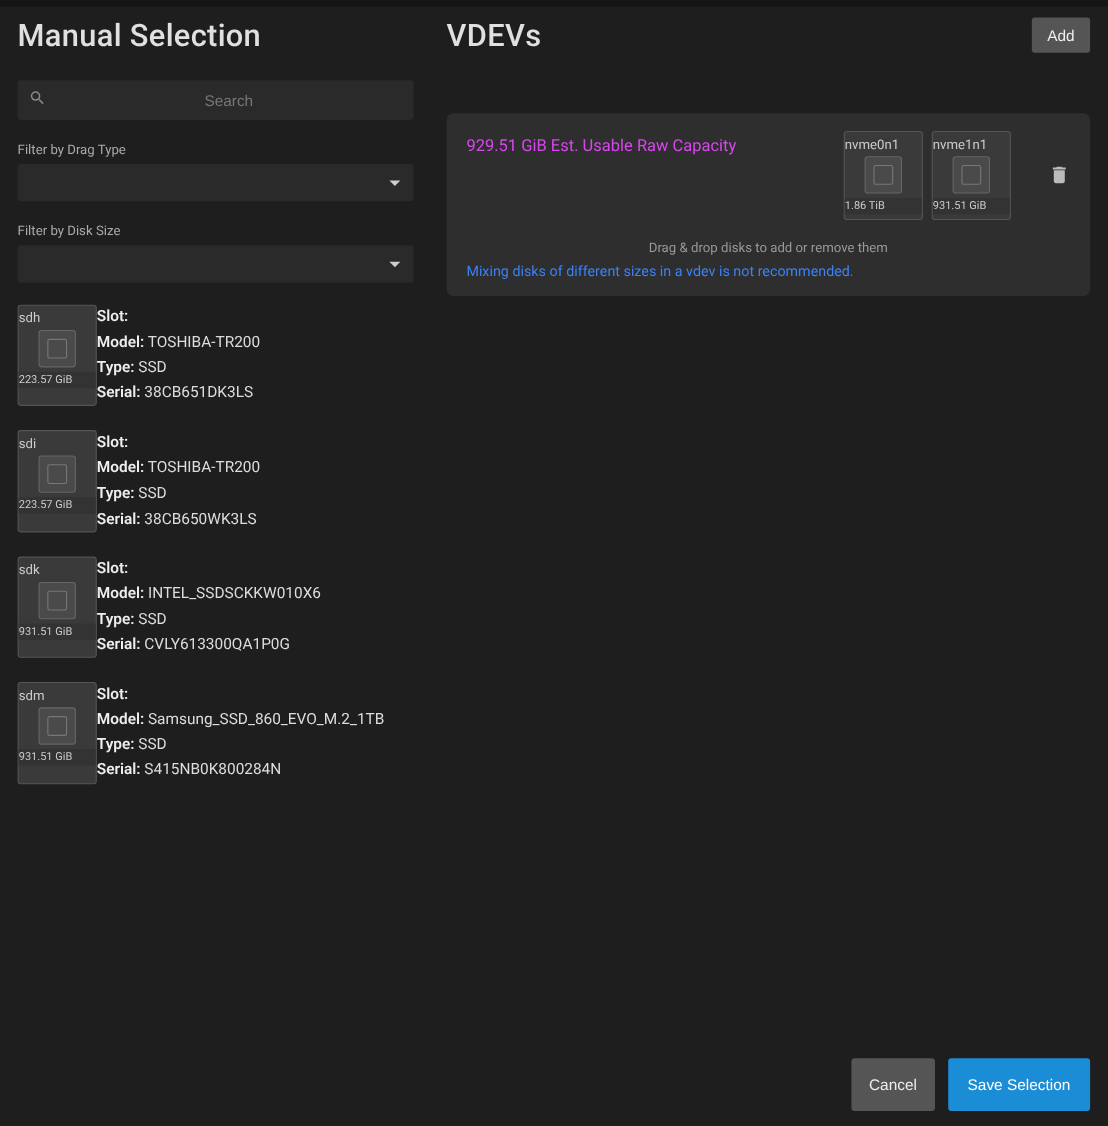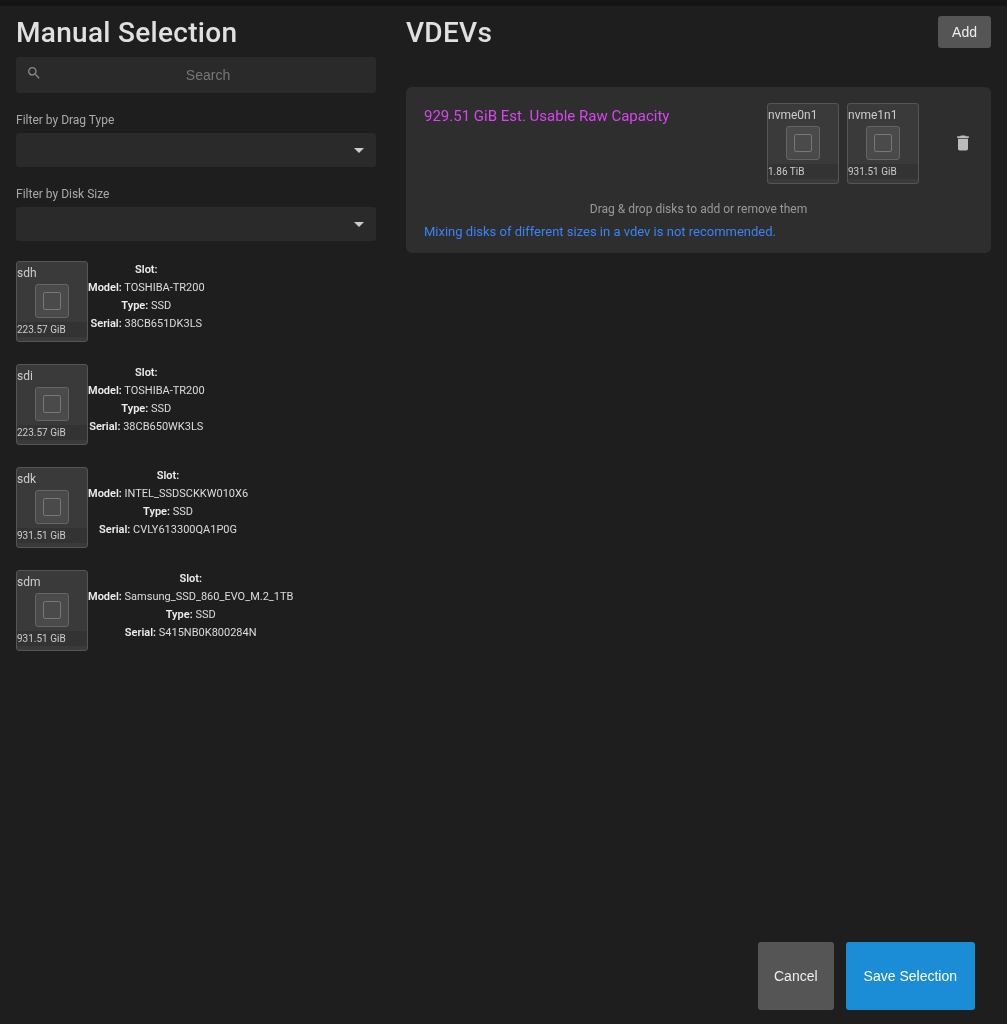--- a/index.html
+++ b/index.html
@@ -17,21 +17,21 @@
     padding: 10px 16px 0 16px;
     gap: 30px;
   }
   .left-col { width: 360px; flex-shrink: 0; }
   .right-col { flex: 1; }
 
   h1 {
     font-size: 28px;
     font-weight: 500;
     color: #e0e0e0;
-    margin-bottom: 8px;
+    margin-bottom: 24px;
     letter-spacing: 0.3px;
   }
 
   
   .search-wrap {
     background: #2a2a2a;
     border-radius: 3px;
     display: flex;
     align-items: center;
     padding: 8px 10px;
@@ -107,24 +107,23 @@
     border-radius: 2px;
   }
   .disk-tile .size {
     font-size: 10px;
     color: #ccc;
     background: #333;
     padding: 2px 0;
     margin-top: 4px;
   }
   .disk-info {
-    font-size: 11px;
+    font-size: 14px;
     color: #ddd;
     line-height: 1.65;
-    text-align: center;
   }
   .disk-info .lbl { font-weight: 600; color: #eee; }
 
   
   .right-head {
     display: flex;
     justify-content: space-between;
     align-items: flex-start;
     margin-bottom: 30px;
   }
@@ -177,39 +176,39 @@
   .warn {
     font-size: 13px;
     color: #3b82f6;
     margin-top: 8px;
   }
 
   
   .footer {
     position: absolute;
     bottom: 14px;
-    right: 32px;
+    right: 16px;
     display: flex;
     gap: 12px;
     margin-top: 41px;
   }
   .btn-cancel {
     background: #555;
     color: #eee;
     border: none;
     padding: 10px 16px;
     font-size: 14px;
     border-radius: 3px;
     cursor: pointer;
   }
   .btn-save {
     background: #1b8dd6;
     color: #fff;
     border: none;
-    padding: 26px 18px;
+    padding: 16px 18px;
     font-size: 14px;
     border-radius: 3px;
     cursor: pointer;
   }
 </style>
 </head>
 <body>
 
 <div class="topstrip"></div>
 

